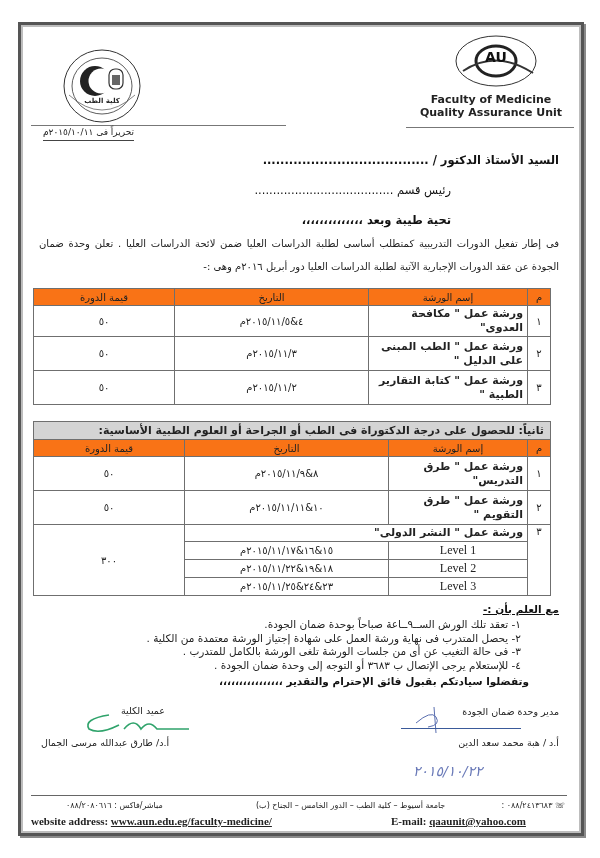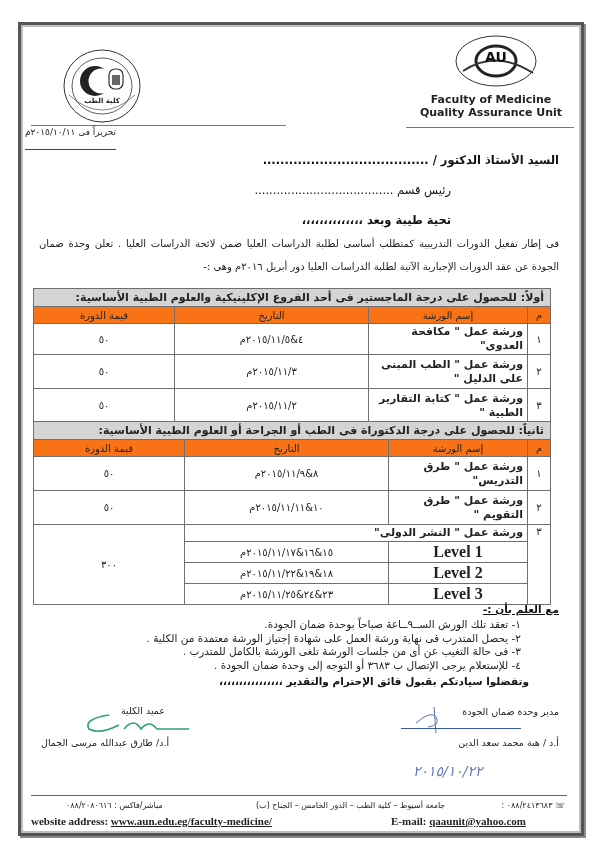--- a/index.html
+++ b/index.html
@@ -9,34 +9,34 @@
            border:3px solid #555; box-shadow: inset 0 0 0 2px #bdbdbd, 2px 2px 0 #8a8a8a; background:#fff; }
   .abs { position:absolute; }
 
   
   .logo-left { left:40px; top:20px; width:82px; height:82px; }
   .logo-right { left:420px; top:4px; width:110px; height:62px; }
   .faculty-en { left:385px; top:68px; width:170px; text-align:center; font-family:"DejaVu Sans", sans-serif;
                 font-weight:bold; font-size:11px; line-height:13px; color:#222; }
   .hdr-line-right { left:385px; top:102px; width:168px; height:1px; background:#777; }
   .hdr-line-left { left:10px; top:100px; width:255px; height:1px; background:#777; }
-  .issued { left:4px; top:102px; font-size:9px; color:#222; border-bottom:1px solid #444; direction:rtl; padding-bottom:12px; }
+  .issued { left:22px; top:102px; font-size:9px; color:#222; border-bottom:1px solid #444; direction:rtl; padding-bottom:3px; }
 
   .salut { right:22px; font-size:11.5px; font-weight:bold; color:#111; white-space:nowrap; direction:rtl; }
   .para { right:22px; width:520px; font-size:10px; line-height:23px; direction:rtl; text-align:justify; text-align-last:right; color:#222; }
 
   table.ws { position:absolute; border-collapse:collapse; direction:rtl; font-size:10px; }
   table.ws td, table.ws th { border:1px solid #6f6f6f; padding:1px 4px; color:#222; }
   table.ws .title-row td { background:#d4d4d4; font-weight:bold; font-size:11px; text-align:right; padding:2px 6px; }
   table.ws th { background:#f97316; font-weight:normal; text-align:center; height:14px; font-size:10px; }
   table.ws td.num { text-align:center; width:14px; }
   table.ws td.name { font-weight:bold; font-size:11px; text-align:right; line-height:14px; }
   table.ws td.date { text-align:center;margin-left:28px; }
   table.ws td.val { text-align:center; }
-  table.ws td.lvl { font-family:"Liberation Serif", serif; font-weight:bold; font-size:16px; text-align:center; direction:ltr; }
+  table.ws td.lvl { font-family:"Liberation Serif", serif; font-weight:normal; font-size:12px; text-align:center; direction:ltr; }
 
   .note-title { right:22px; top:578px; font-size:10.5px; font-weight:bold; text-decoration:underline; direction:rtl; }
   .notes { right:60px; top:593px; width:470px; font-size:10.5px; line-height:13.5px; direction:rtl; text-align:right; color:#222; }
   .notes div { white-space:nowrap; }
   .closing { right:52px; top:650px; font-size:10.5px; font-weight:bold; direction:rtl; white-space:nowrap; }
 
   .sig { font-size:9.5px; direction:rtl; white-space:nowrap; color:#222; }
   .sig-line { height:1px; background:#3a5a9a; }
 
   .foot-line { left:10px; top:770px; width:536px; height:1px; background:#666; }
@@ -79,23 +79,20 @@
   </div>
   <div class="abs hdr-line-right"></div>
 
   <div class="abs salut" style="top:128px;">السيد الأستاذ الدكتور / ......................................</div>
   <div class="abs salut" style="top:188px;right:130px;">تحية طيبة وبعد ،،،،،،،،،،،،،،</div>
   <div class="abs salut" style="top:158px;right:130px;font-weight:normal;">رئيس قسم ......................................</div>
   <div class="abs para" style="top:207px;">فى إطار تفعيل الدورات التدريبية كمتطلب أساسى لطلبة الدراسات العليا ضمن لائحة الدراسات العليا . تعلن وحدة ضمان الجودة عن عقد الدورات الإجبارية الآتية لطلبة الدراسات العليا دور أبريل ٢٠١٦م وهى :-</div>
 
   <table class="ws" style="left:12px;top:263px;width:518px;">
     <tbody>
-        <tr class="title-row">
-          <td colspan="4">أولاً: للحصول على درجة الماجستير فى أحد الفروع الإكلينيكية والعلوم الطبية الأساسية:</td>
-        </tr>
     <tr>
       <th style="width:14px;">م</th>
       <th style="width:150px;">إسم الورشة</th>
       <th style="width:185px;">التاريخ</th>
       <th>قيمة الدورة</th>
     </tr>
     <tr style="height:18px;">
       <td class="num">١</td>
       <td class="name">ورشة عمل " مكافحة العدوى"</td>
       <td class="date">٤&amp;٢٠١٥/١١/٥م</td>

